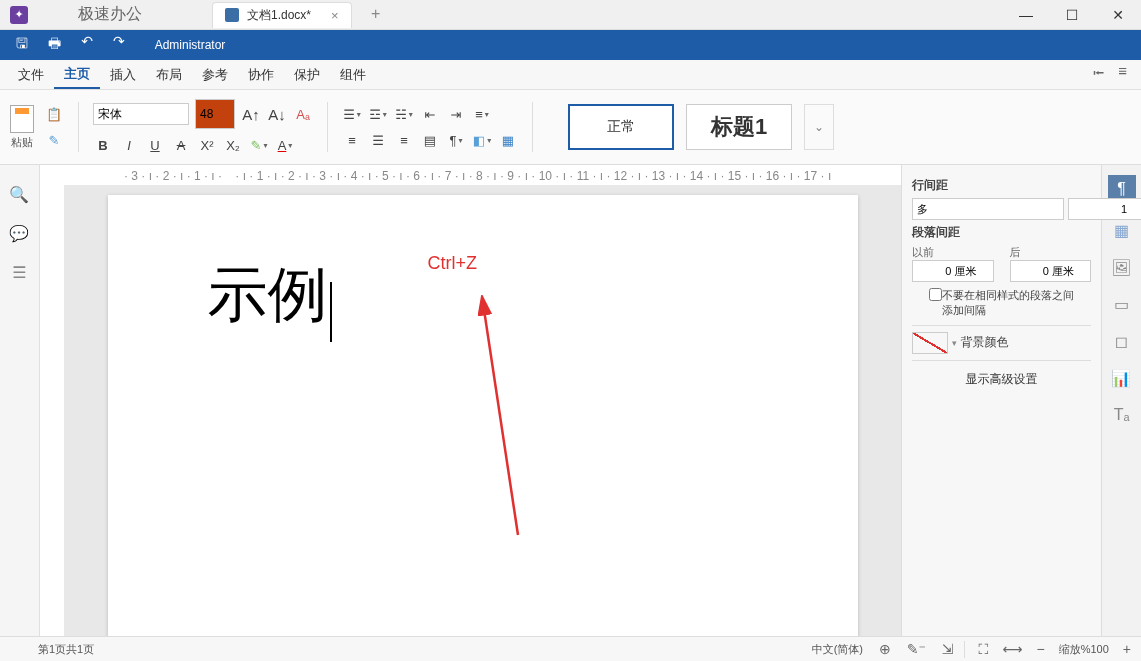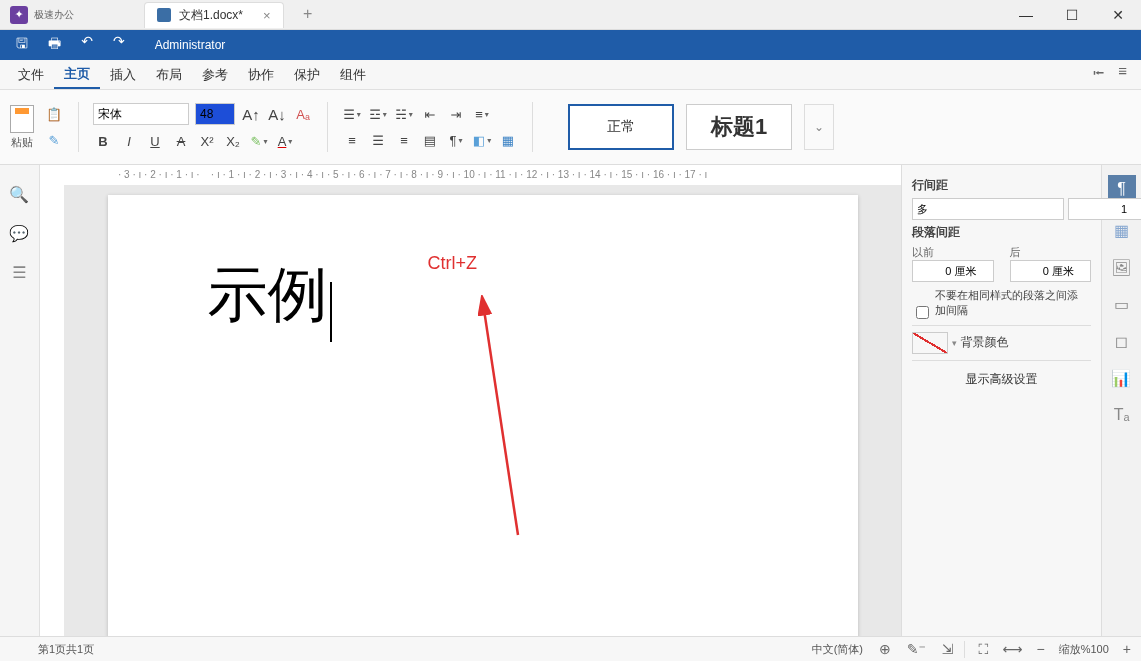--- a/index.html
+++ b/index.html
@@ -2,21 +2,21 @@
 <html><head>
 <meta charset="utf-8">
 <style>
 * { box-sizing: border-box; margin: 0; padding: 0; font-family: "Microsoft YaHei", sans-serif; }
 body { width: 1141px; height: 661px; background: #f5f5f5; overflow: hidden; font-size: 12px; color: #333; }
 
 
 .titlebar { display: flex; align-items: center; height: 30px; background: #f0f0f0; border-bottom: 1px solid #ddd; }
 .app-brand { display: flex; align-items: center; gap: 6px; padding: 0 10px; height: 100%; }
 .brand-icon { width: 18px; height: 18px; background: #6b3fa0; border-radius: 3px; display:flex; align-items:center; justify-content:center; color:#fff; font-size:11px; }
-.app-name { color: #666; font-size: 10px; }
+.app-name { color: #666; font-size: 16px; margin-left: 44px; }
 .tab-strip { display: flex; margin-left: 60px; }
 .tab { display: flex; align-items: center; gap: 8px; padding: 4px 12px; background: #fff; border: 1px solid #ddd; border-bottom:none; border-radius: 4px 4px 0 0; font-size:12px; }
 .tab .doc-icon { width: 14px; height: 14px; background:#3b6ea5; border-radius:2px; }
 .tab .close-x { color:#888; font-size:13px; margin-left:12px; }
 .tab-add { width:24px; height:24px; display:flex; align-items:center; justify-content:center; color:#888; margin-left:12px; font-size:16px; }
 .win-ctrls { margin-left:auto; display:flex; }
 .win-btn { width:46px; height:30px; display:flex; align-items:center; justify-content:center; color:#333; font-size:14px; }
 
 
 .quickbar { height:30px; background:#1f5ca8; display:flex; align-items:center; color:#fff; }
@@ -34,52 +34,52 @@
 
 .ribbon { height:75px; background:#fafafa; border-bottom:1px solid #ddd; display:flex; align-items:center; padding:0 10px; gap:10px; }
 .rib-group { display:flex; flex-direction:column; gap:6px; }
 .clipboard-group { align-items:center; gap:2px; }
 .paste-icon { width:24px; height:28px; border:1px solid #aaa; position:relative; background:#fff; }
 .paste-icon::after { content:''; position:absolute; top:2px; left:4px; right:4px; height:6px; background:#ff9933; }
 .paste-label { font-size:11px; color:#555; }
 .rib-sep { width:1px; height:50px; background:#ddd; margin:0 4px; }
 .rib-row { display:flex; align-items:center; gap:6px; }
 .font-select { width:96px; height:22px; border:1px solid #ccc; font-size:12px; padding:0 4px; background:#fff; }
-.size-select { width:40px; height:22px; border:1px solid #ccc; font-size:12px; padding:0 4px; background:#1d4ed8;}
+.size-select { width:40px; height:30px; border:1px solid #ccc; font-size:12px; padding:0 4px; background:#c2410c;}
 .rib-btn { min-width:20px; height:20px; display:flex; align-items:center; justify-content:center; font-size:13px; color:#444; }
 .rib-btn.sup { font-size:15px; }
 .dd::after { content:'▾'; font-size:8px; margin-left:2px; color:#666; }
 .style-box { width:106px; height:46px; border:1px solid #ccc; display:flex; align-items:center; justify-content:center; font-size:14px; background:#fff; }
 .style-box.active { border:2px solid #1f5ca8;margin-left:21px; }
 .style-box.heading { font-size:22px; font-weight:bold; }
 .style-expand { width:30px; height:46px; border:1px solid #ddd; display:flex; align-items:center; justify-content:center; font-size:12px; color:#888; background:#fafafa;}
 
 
 .workspace { display:flex; height:calc(661px - 30px - 30px - 30px - 75px - 25px); }
 .left-rail { width:40px; background:#f5f5f5; border-right:1px solid #e0e0e0; display:flex; flex-direction:column; align-items:center; gap:20px; padding-top:20px; }
 .rail-btn { color:#888; font-size:16px; }
 .doc-area { flex:1; display:flex; flex-direction:column; background:#e8e8e8; overflow:hidden; position:relative;}
 .ruler-h { height:20px; background:#fff; display:flex; align-items:center; padding-left:48px; font-size:9px; color:#777; letter-spacing:0; position:relative; overflow:hidden;}
-.ruler-marks { position:absolute; left:78px; top:4px; white-space:nowrap; font-size:10px; color:#888;}
+.ruler-marks { position:absolute; left:84px; top:4px; white-space:nowrap; font-size:12px; color:#888;}
 .ruler-v { width:24px; background:#fff; }
 .doc-scroll { flex:1; display:flex; overflow:auto; }
 .page { margin:10px auto; width:750px; min-height:460px; background:#fff; box-shadow:0 1px 4px rgba(0,0,0,0.2); position:relative; padding:60px 100px; }
 .doc-text { font-family: "SimSun", serif; font-size:60px; color:#000; }
 .cursor-bar { display:inline-block; width:2px; height:60px; background:#000; vertical-align:middle; margin-left:2px;}
 .annotation-text { position:absolute; left:320px; top:58px; color:#e03030; font-size:18px; font-family:Arial,sans-serif; }
 .annotation-arrow { position:absolute; left:370px; top:100px; }
 
 .prop-panel { width:200px; background:#f7f7f7; border-left:1px solid #ddd; padding:8px 10px; font-size:12px; color:#444;}
 .prop-label { font-weight:bold; margin:4px 0; }
 .prop-row { display:flex; align-items:center; gap:4px; margin:4px 0; }
 .prop-select { flex:1; height:22px; border:1px solid #ccc; padding:0 4px; font-size:11px; background:#fff;}
 .prop-input { width:76px; height:22px; border:1px solid #ccc; text-align:right; padding:0 16px 0 4px; font-size:11px; position:relative; background:#fff;}
 .two-col { display:flex; gap:16px; }
 .two-col > div { flex:1; font-size:11px; color:#666; }
-.checkbox-row { display:flex; align-items:flex-end; gap:6px; margin:6px 4px; }
+.checkbox-row { display:flex; align-items:flex-start; margin:6px 17px; }
 .bg-swatch { width:36px; height:22px; border:1px solid #ccc; background:linear-gradient(to top right, transparent 47%, #e03030 47%, #e03030 53%, transparent 53%); }
 .adv-link { text-align:center; margin:10px 0; color:#333; }
 
 .right-rail { width:40px; background:#f2f2f2; border-left:1px solid #ddd; display:flex; flex-direction:column; align-items:center; gap:18px; padding-top:10px;}
 .right-rail .rail-btn.blue { background:#5a7fa8; color:#fff; width:28px; height:28px; display:flex; align-items:center; justify-content:center;}
 
 
 .statusbar { height:25px; background:#f7f7f7; border-top:1px solid #ddd; display:flex; align-items:center; font-size:11px; color:#555; padding:0 10px; }
 .status-left { padding-left:28px; }
 .status-center { flex:1; text-align:right; padding-right:10px; display:flex; justify-content:flex-end; align-items:center; gap:16px;}

